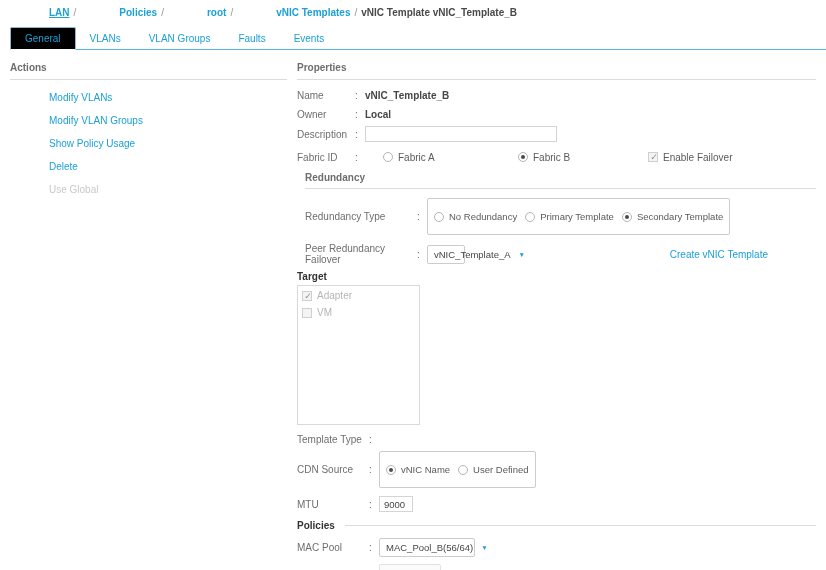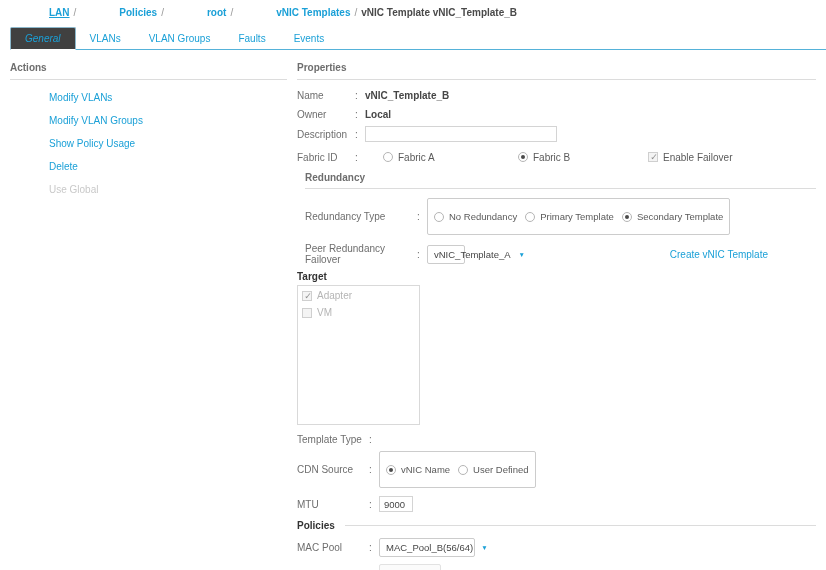--- a/index.html
+++ b/index.html
@@ -11,21 +11,21 @@
   .breadcrumb { padding:7px 10px 3px 10px; font-size:10px; font-weight:bold; }
   .crumb { color:#1ba0d7; }
   .crumb.underline { text-decoration:underline; }
   .crumb.current { color:#4a4a4a; }
   .sep { color:#9a9a9a; margin:0 4px; font-weight:normal; }
   .sep::before { content:"/"; }
 
   
   .tabbar { display:flex; align-items:flex-end; margin:6px 0 0 10px; border-bottom:1px solid #55b2d9; padding-left:0; }
   .tab { font-size:10px; color:#1ba0d7; padding:5px 14px 5px 14px; cursor:pointer; margin-bottom:0; }
-  .tab.active { border:1px solid #8cb8cc; border-bottom:1px solid #fff; margin-bottom:-1px; background:#404040; border-radius:2px 2px 0 0;font-style:italic; }
+  .tab.active { border:1px solid #8cb8cc; border-bottom:1px solid #fff; margin-bottom:-1px; background:#000000; border-radius:2px 2px 0 0; }
 
   
   .content { display:flex; padding:12px 10px 0 10px; align-items:flex-start; }
   .left-panel { width:277px; flex:none; }
   .right-panel { flex:1; margin-left:10px; min-width:0; }
 
   .panel-header { font-size:10px; font-weight:bold; color:#6e6e6e; padding-bottom:6px; border-bottom:1px solid #dcdcdc; }
 
   .action-link { display:block; font-size:10px; color:#1ba0d7; margin:12px 0; }
   .action-link.disabled { color:#c9c9c9; cursor:default; }

